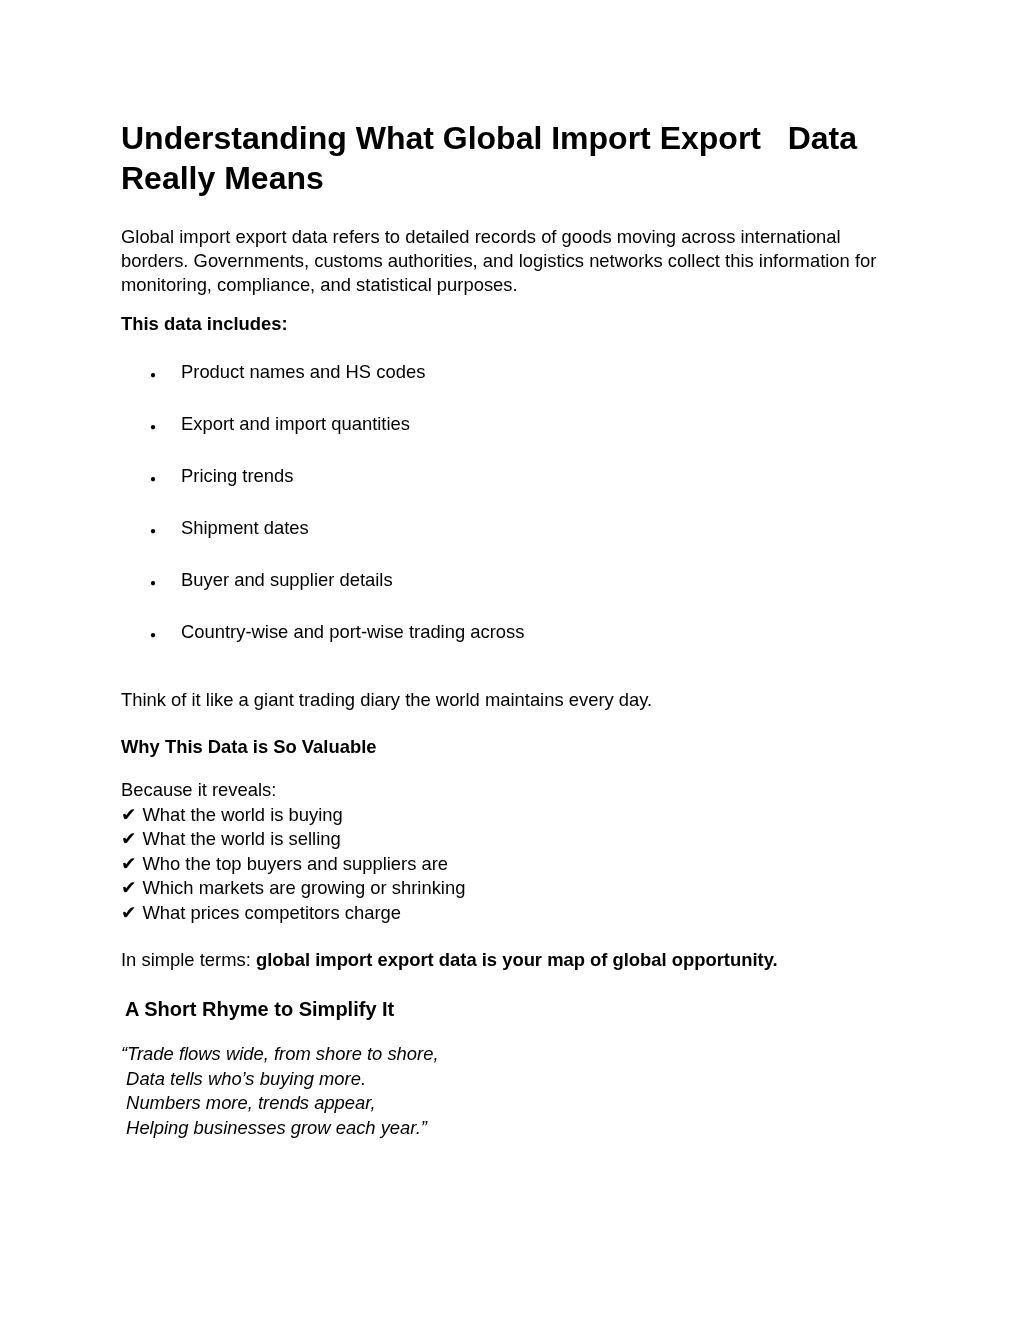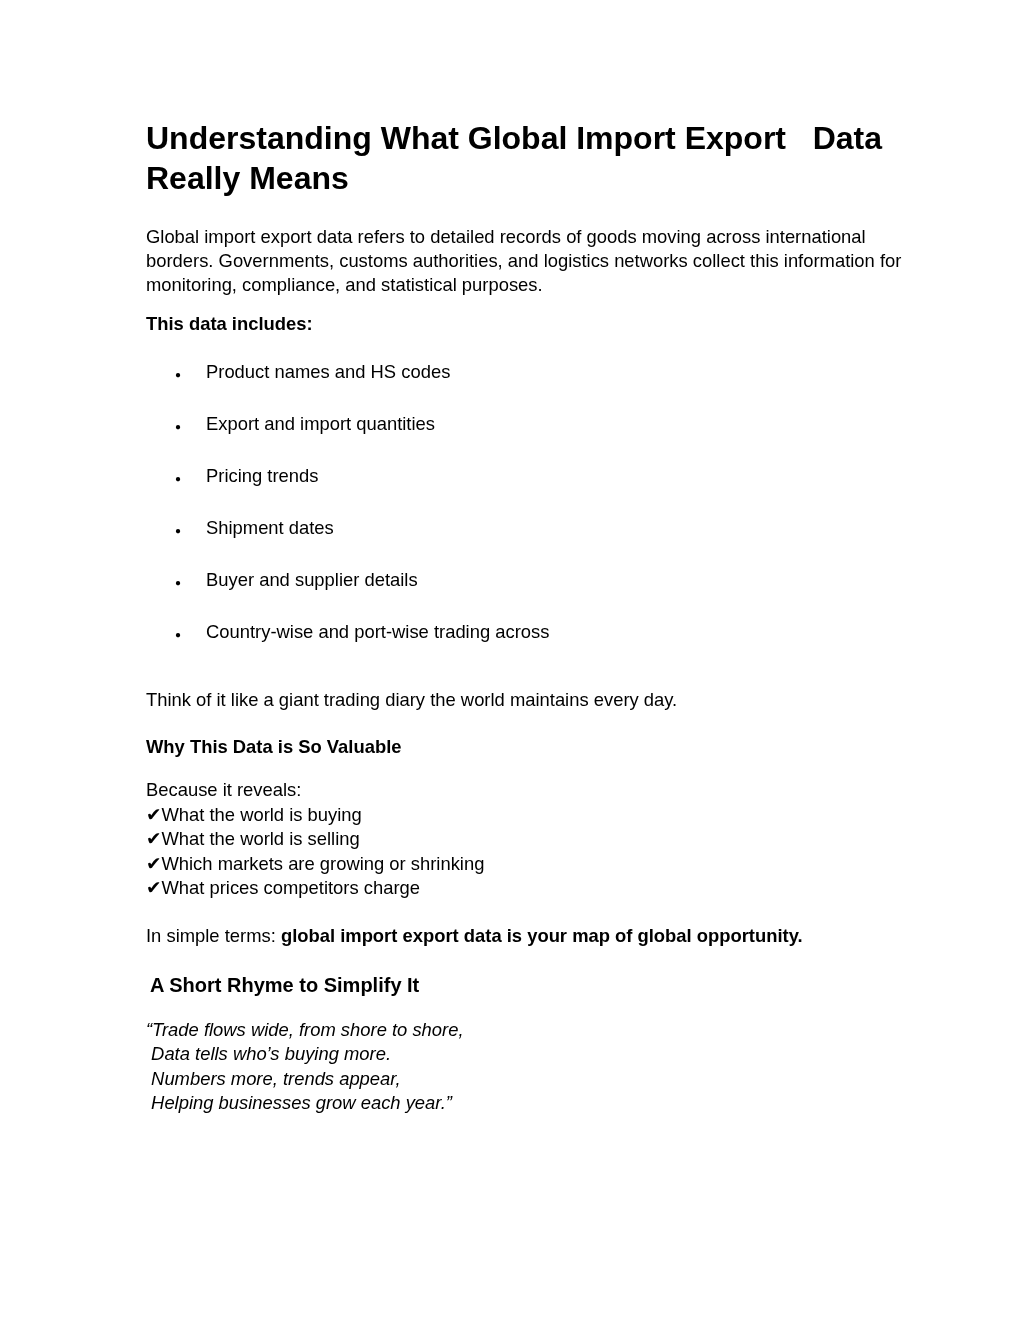--- a/index.html
+++ b/index.html
@@ -5,21 +5,20 @@
   * { box-sizing: border-box; }
   html, body { margin: 0; padding: 0; background: #ffffff; }
   .page {
     position: relative;
     width: 1024px;
     height: 1325px;
     background: #ffffff;
     color: #000000;
     font-family: "Liberation Sans", "DejaVu Sans", sans-serif;
     overflow: hidden;
-    padding-left: 25px;
   }
   .content {
     padding: 118px 120px 0 121px;
   }
   .pre { white-space: pre; }
 
   .doc-title {
     font-size: 32px;
     font-weight: bold;
     line-height: 40px;
@@ -66,21 +65,21 @@
 
   .reveals-block {
     margin-top: 19px;
     font-size: 18.4px;
     line-height: 24.5px;
   }
   .check-line .check {
     display: inline-block;
     font-size: 18.4px;
   }
-  .check-line .check-text { }
+  .check-line .check-text { margin-left: 6px; }
 
   .simple-terms { margin-top: 23px; }
   .simple-terms .bold { font-weight: bold; }
 
   .rhyme-heading {
     margin-top: 24px;
     margin-left: 4px;
     font-size: 20px;
     font-weight: bold;
     line-height: 26px;
@@ -144,20 +143,23 @@
 
     <div class="reveals-block">
       <div>Because it reveals:</div>
       <div class="check-line">
         <span class="check">✔</span><span class="check-text">What the world is buying</span>
       </div>
       <div class="check-line">
         <span class="check">✔</span><span class="check-text">What the world is selling</span>
       </div>
       <div class="check-line">
+        <span class="check">✔</span><span class="check-text">Who the top buyers and suppliers are</span>
+      </div>
+      <div class="check-line">
         <span class="check">✔</span><span class="check-text">Which markets are growing or shrinking</span>
       </div>
       <div class="check-line">
         <span class="check">✔</span><span class="check-text">What prices competitors charge</span>
       </div>
     </div>
 
     <div class="body-text simple-terms">
       <span class="pre">In simple terms: </span><span class="bold">global import export data is your map of global opportunity.</span>
     </div>

